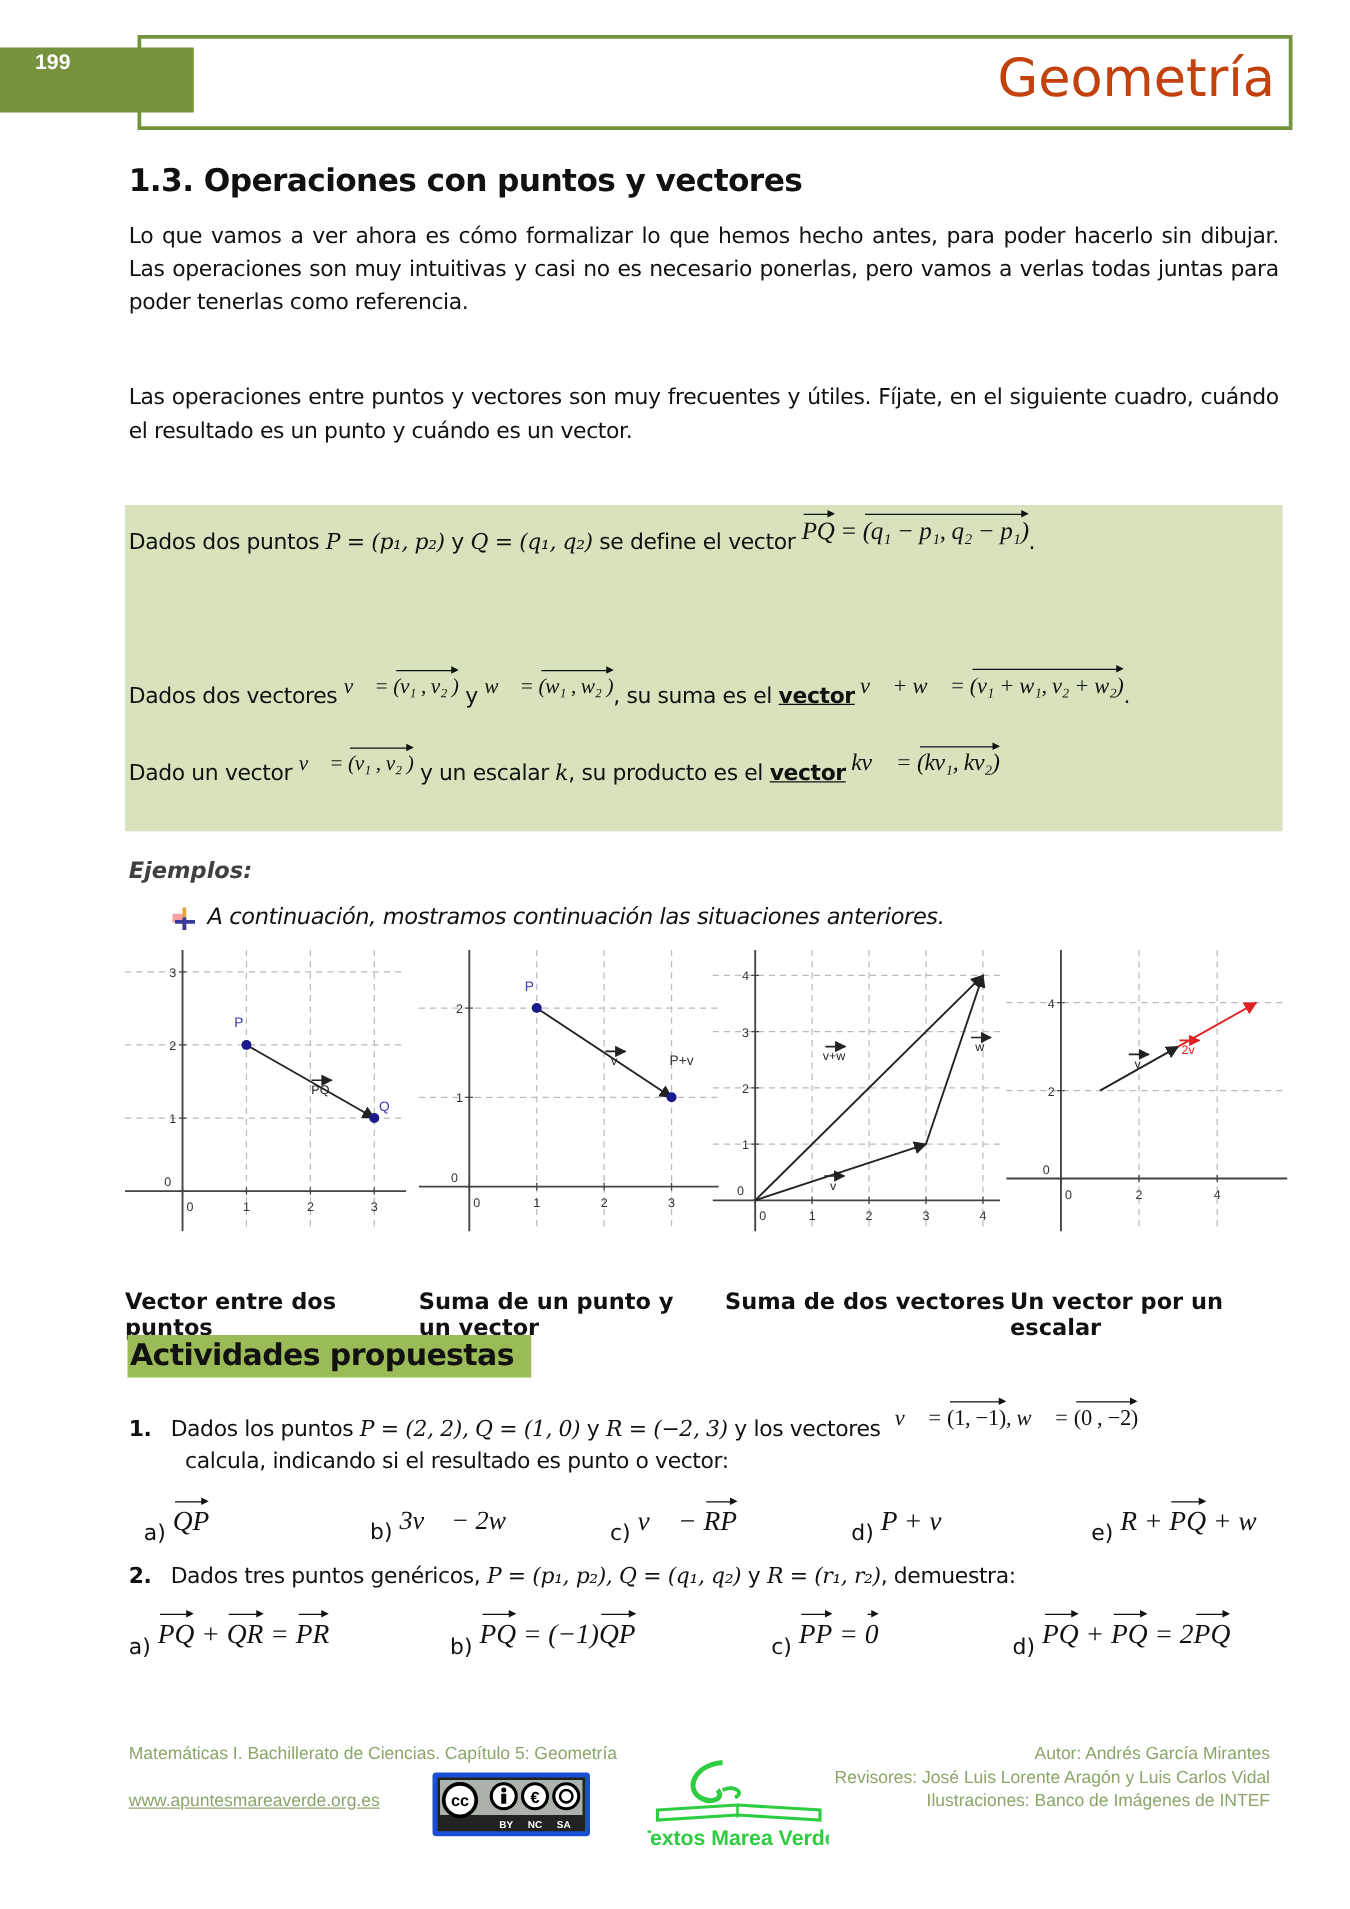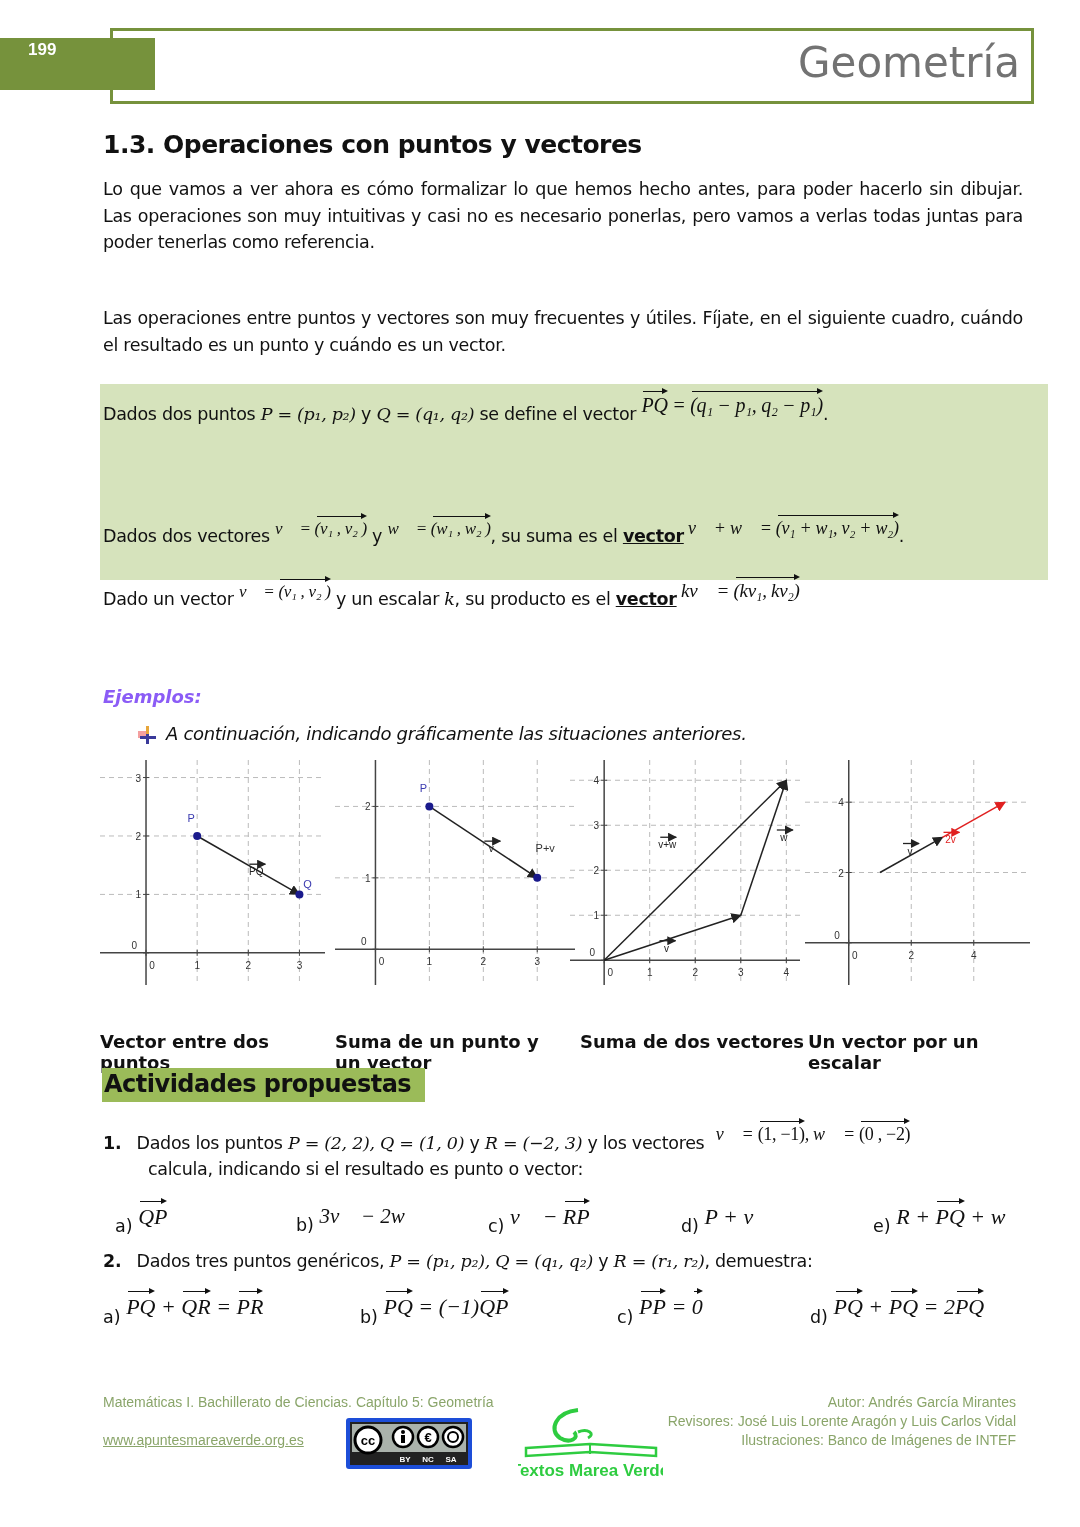--- a/index.html
+++ b/index.html
@@ -1,32 +1,32 @@
 <!DOCTYPE html>
 <html><head>
 <meta charset="utf-8">
 <style>
   html,body{margin:0;padding:0;background:#fff;}
   body{width:1080px;height:1527px;position:relative;overflow:hidden;font-family:"Liberation Sans","DejaVu Sans",sans-serif;color:#111;}
   .abs{position:absolute;}
   .hdr-frame{left:110px;top:28px;width:924px;height:76px;border:3px solid #76923c;box-sizing:border-box;}
   .hdr-tab{left:0;top:38px;width:155px;height:52px;background:#76923c;}
   .hdr-num{left:0;top:40px;width:155px;text-align:left;padding-left:28px;box-sizing:border-box;color:#fff;font-weight:bold;font-size:17px;}
-  .hdr-title{right:60px;top:38px;color:#737373;font-size:42px;font-family:"DejaVu Sans",sans-serif;}
+  .hdr-title{right:60px;top:38px;color:#c2410c;font-size:42px;font-family:"DejaVu Sans",sans-serif;}
   h1{position:absolute;left:103px;top:130px;margin:0;font-size:25px;font-weight:bold;font-family:"DejaVu Sans",sans-serif;letter-spacing:-0.5px;}
   .para{position:absolute;left:103px;width:920px;font-size:17.5px;line-height:26.5px;text-align:justify;font-family:"DejaVu Sans",sans-serif;letter-spacing:-0.3px;}
-  .box{left:100px;top:384px;width:926px;height:196px;background:#d6e3bc;padding-left:22px;}
+  .box{left:100px;top:404px;width:926px;height:261px;background:#d6e3bc;}
   .box-line{position:absolute;left:3px;font-size:17.5px;font-family:"DejaVu Sans",sans-serif;letter-spacing:-0.3px;white-space:nowrap;}
   .m{font-family:"DejaVu Serif","Liberation Serif",serif;font-style:italic;}
   .mr{font-family:"Liberation Serif",serif;}
   .ov{position:relative;display:inline-block;}
   .ov::before{content:"";position:absolute;left:2px;right:2px;top:-3px;border-top:1.3px solid #111;}
   .ov::after{content:"";position:absolute;right:0;top:-6.5px;border-left:6px solid #111;border-top:3.5px solid transparent;border-bottom:3.5px solid transparent;}
   .u{text-decoration:underline;font-weight:bold;}
-  .ej{left:103px;top:686px;font-size:18px;font-style:italic;font-weight:bold;color:#8b5cf6;font-family:"DejaVu Sans",sans-serif;}
+  .ej{left:103px;top:686px;font-size:18px;font-style:italic;font-weight:bold;color:#404040;font-family:"DejaVu Sans",sans-serif;}
   .ej-line{left:166px;top:723px;font-size:18px;font-style:italic;font-family:"DejaVu Sans",sans-serif;letter-spacing:-0.3px;}
   .bullet{left:137px;top:725px;width:20px;height:20px;}
   .fig{top:760px;}
   .cap{position:absolute;top:1031px;font-size:18px;font-weight:bold;font-family:"DejaVu Sans",sans-serif;text-align:left;}
   .act-title{left:102px;top:1068px;background:#9bbb59;padding:2px 14px 4px 2px;font-size:24px;font-weight:bold;font-family:"DejaVu Sans",sans-serif;letter-spacing:-0.5px;}
   .q{position:absolute;font-size:17.5px;font-family:"DejaVu Sans",sans-serif;letter-spacing:-0.3px;white-space:nowrap;}
   .opt{position:absolute;font-size:17.5px;font-family:"DejaVu Sans",sans-serif;white-space:nowrap;}
   .opt .mx{font-family:"Liberation Serif",serif;font-style:italic;font-size:22px;}
   .foot{position:absolute;font-size:14px;color:#8aa56a;font-family:"Liberation Sans",sans-serif;}
   .foot-r{text-align:right;right:64px;}
@@ -56,21 +56,21 @@
   </div>
 </div>
 
 <div class="abs ej">Ejemplos:</div>
 <svg class="abs bullet" viewBox="0 0 20 20">
   <rect x="1" y="6" width="9" height="7" fill="#f4a0a0"></rect>
   <rect x="9" y="1" width="3" height="18" fill="#e7a63b"></rect>
   <rect x="3" y="11" width="16" height="3" fill="#3a3a9a"></rect>
   <rect x="9" y="9" width="3" height="10" fill="#3a3a9a"></rect>
 </svg>
-<div class="abs ej-line">A continuación, indicando gráficamente las situaciones anteriores.</div>
+<div class="abs ej-line">A continuación, mostramos continuación las situaciones anteriores.</div>
 
 <svg class="abs fig" id="fig0" style="left:100px;" width="225" height="235">
     <defs>
       <marker id="ah0_0" viewBox="0 0 10 10" refX="9" refY="5" markerWidth="7" markerHeight="7" orient="auto">
         <path d="M0,0 L10,5 L0,10 Z" fill="#222222"></path>
       </marker>
       <marker id="ah0_1" viewBox="0 0 10 10" refX="9" refY="5" markerWidth="7" markerHeight="7" orient="auto">
         <path d="M0,0 L10,5 L0,10 Z" fill="#e02020"></path>
       </marker>
     </defs>

